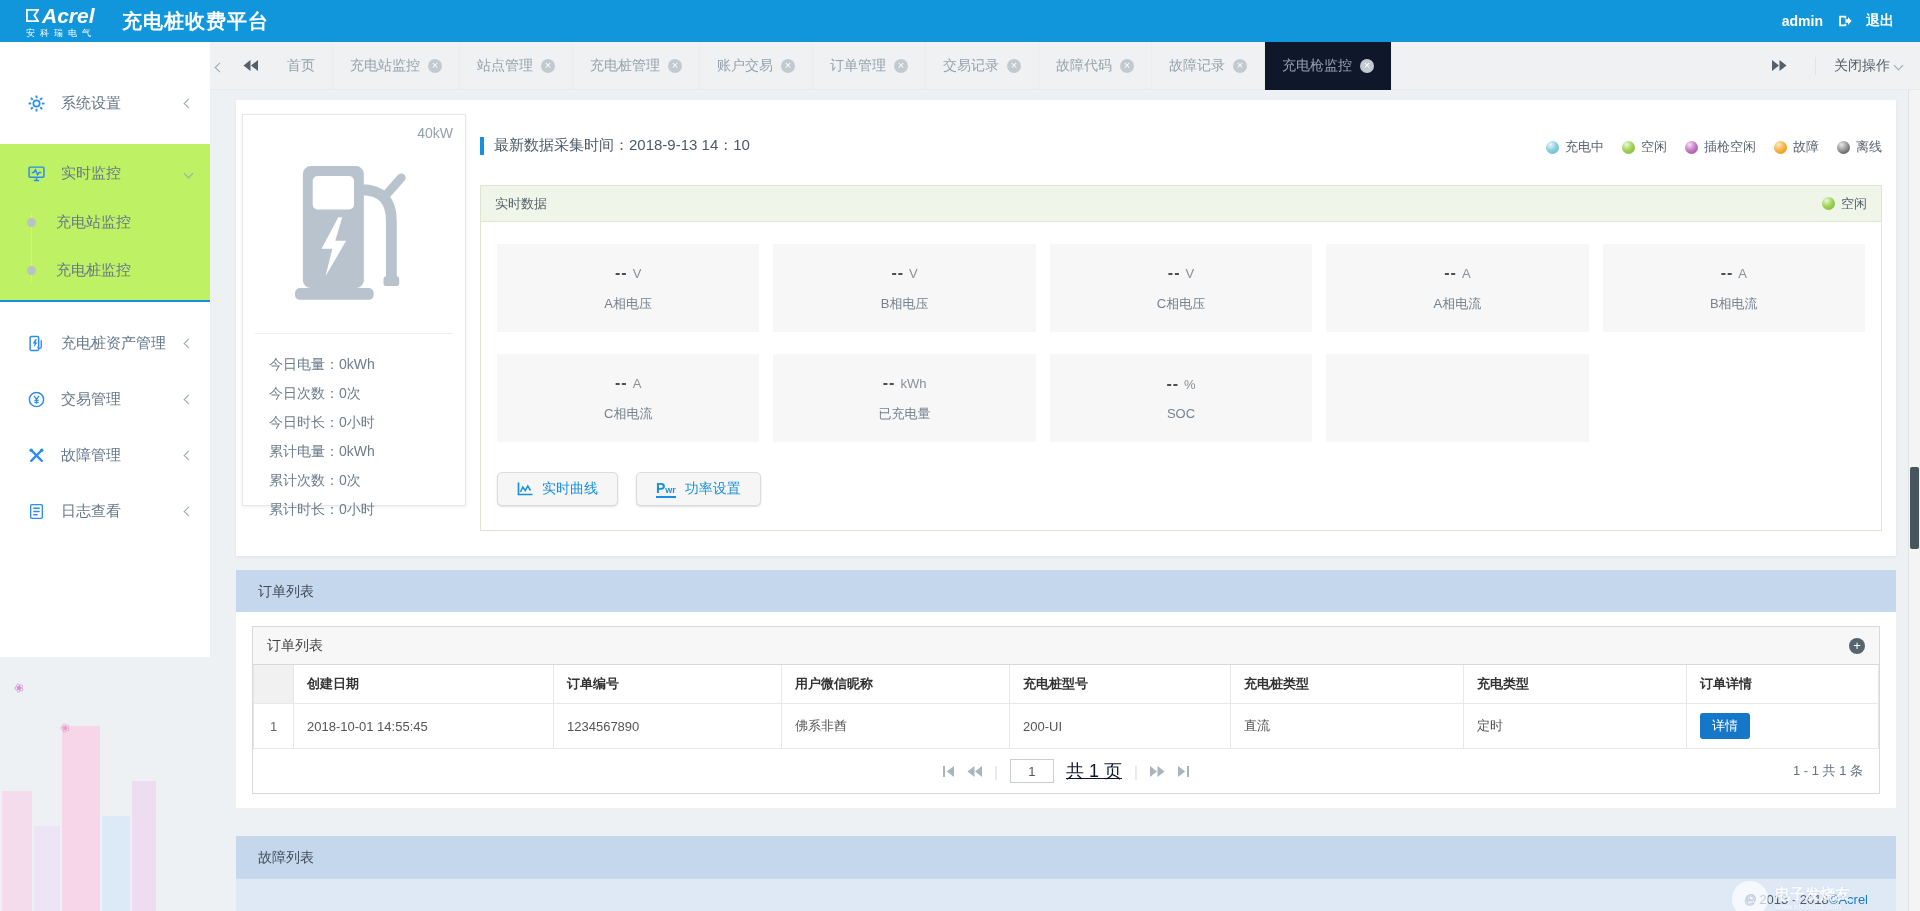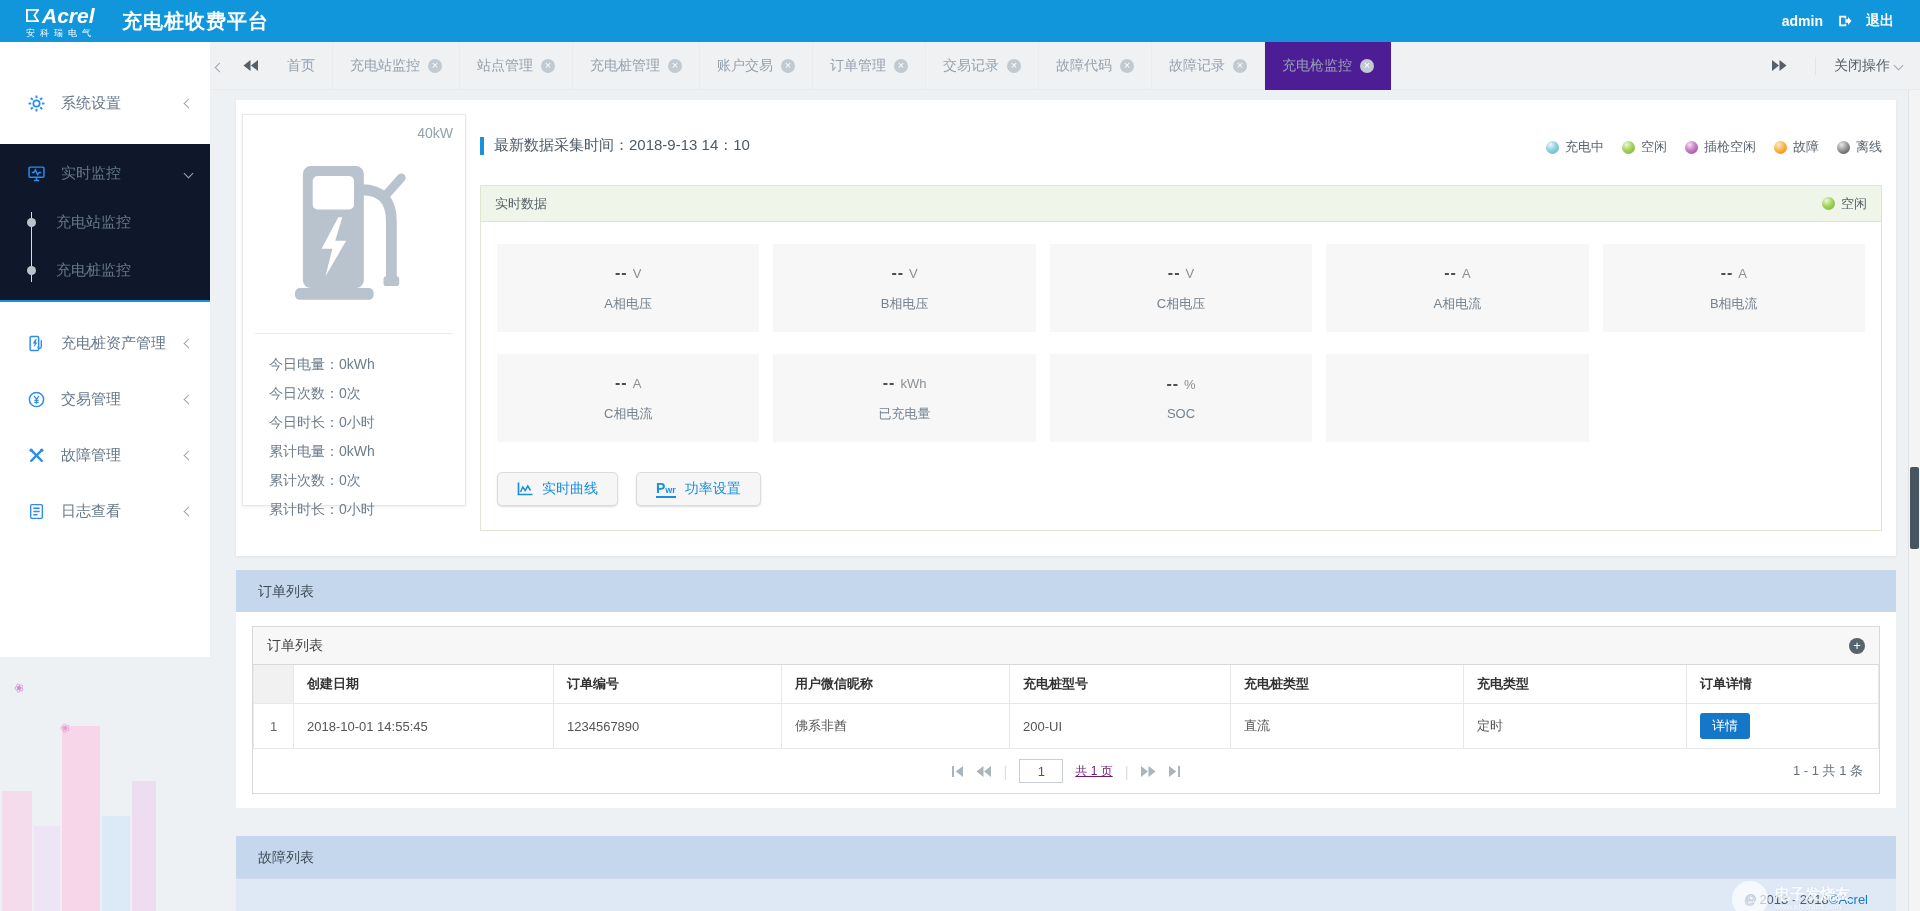--- a/index.html
+++ b/index.html
@@ -20,35 +20,35 @@
   .tabbar { position:absolute; left:210px; top:42px; right:0; height:48px; background:#f0f1f2;
     display:flex; align-items:center; z-index:20; border-bottom:1px solid #e7eaec;}
   .tab-collapse { margin:0 8px 0 0; padding:0 6px; cursor:pointer;}
   .chev { display:inline-block; width:7px; height:7px; border-left:1px solid #9aa7b4; border-bottom:1px solid #9aa7b4;}
   .chev.left  { transform:rotate(45deg); }
   .chev.down  { transform:rotate(-45deg); }
   .tab-scroll { padding:0 12px 0 6px; cursor:pointer; display:flex; align-items:center;}
   .tabs { display:flex; height:48px; }
   .tab { display:flex; align-items:center; gap:8px; padding:0 17px; font-size:14px; color:#95a2af;
     border-right:1px solid #eaedef; cursor:pointer; white-space:nowrap;}
-  .tab.active { background:#4c1d95; }
+  .tab.active { background:#0f172a; }
   .tab-close { width:14px; height:14px; border-radius:50%; background:#c2cad1; color:#fff;
     font-size:11px; line-height:13px; text-align:center; cursor:pointer;}
   .tabbar-right { margin-left:auto; display:flex; align-items:center; gap:16px; padding:0 18px;
     color:#55606a; font-size:14px;}
   .close-ops { display:flex; align-items:center; gap:5px; cursor:pointer; border-left:1px solid #e2e5e8; padding-left:18px;}
 
   
   .sidebar { position:absolute; left:0; top:42px; width:210px; height:615px; background:#fff; z-index:10; padding-top:46px;}
   .side-item { display:flex; align-items:center; height:30px; padding:0 18px 0 28px;
     color:#66788a; font-size:15px; cursor:pointer; }
   .side-item .icon { width:17px; margin-right:16px; display:flex; }
   .side-item .chev { margin-left:auto; }
   .side-item + .side-item { margin-top:26px; }
-  .side-group { margin-top:26px; background:#0f172a; padding:14px 0 16px; border-bottom:2px solid #1890dc;text-align:center;}
+  .side-group { margin-top:26px; background:#bef264; padding:14px 0 16px; border-bottom:2px solid #1890dc;text-align:center;}
   .side-sub { position:relative; margin-top:20px; padding-left:56px; display:flex; align-items:center;
     height:28px; color:#66788a; font-size:15px; cursor:pointer;}
   .subtree { position:relative; margin-top:6px; }
   .subtree:before { content:""; position:absolute; left:31px; top:4px; bottom:2px; width:1px; background:#d7dce1;}
   .dot { position:absolute; left:27px; width:9px; height:9px; border-radius:50%; background:#b9c1c9; }
   .side-items-below { margin-top:26px;font-family:Liberation Serif, serif; }
   .side-items-below .side-item { margin-top:0; }
   .side-items-below .side-item + .side-item { margin-top:26px; }
 
   
@@ -118,21 +118,21 @@
   th.num, td.num { width:40px; text-align:center; padding:10px 4px;}
   th.num { background:#f1f1f1; }
   td { font-size:13px; color:#555; padding:9px 13px; border:1px solid #e8e8e8;}
   td.num { color:#666; }
   .detail-btn { display:inline-block; padding:4px 12px; background:#1577c8; color:#fff;
     border-radius:3px; font-size:13px; border:none; cursor:pointer;}
   .pager-row { position:relative; height:44px; display:flex; align-items:center; justify-content:center; gap:12px;}
   .pg-btn { display:flex; align-items:center; cursor:pointer;}
   .pg-sep { color:#dcdfe3; font-size:15px;}
   .pg-input { width:44px; height:24px; border:1px solid #c9ced4; text-align:center; font-size:13px; color:#555;}
-  .pg-total { font-size:12px; color:#701a75;text-decoration:underline;}
+  .pg-total { font-size:18px; color:#0f172a;text-decoration:underline;}
   .pg-range { position:absolute; right:16px; font-size:13px; color:#66727c;}
   .flip { transform:scaleX(-1); }
 
   .sec-faults { margin:28px 12px 0 26px; }
 
   
   .footer { margin:0 12px 0 26px; height:41px; background:#dfe9f6; border-top:1px solid #cdd9ea;
     position:relative; display:flex; align-items:center; justify-content:flex-end; padding-right:28px;
     font-size:13px; color:#4c5a66;}
   .footer .brand { color:#1a7bc4; }

